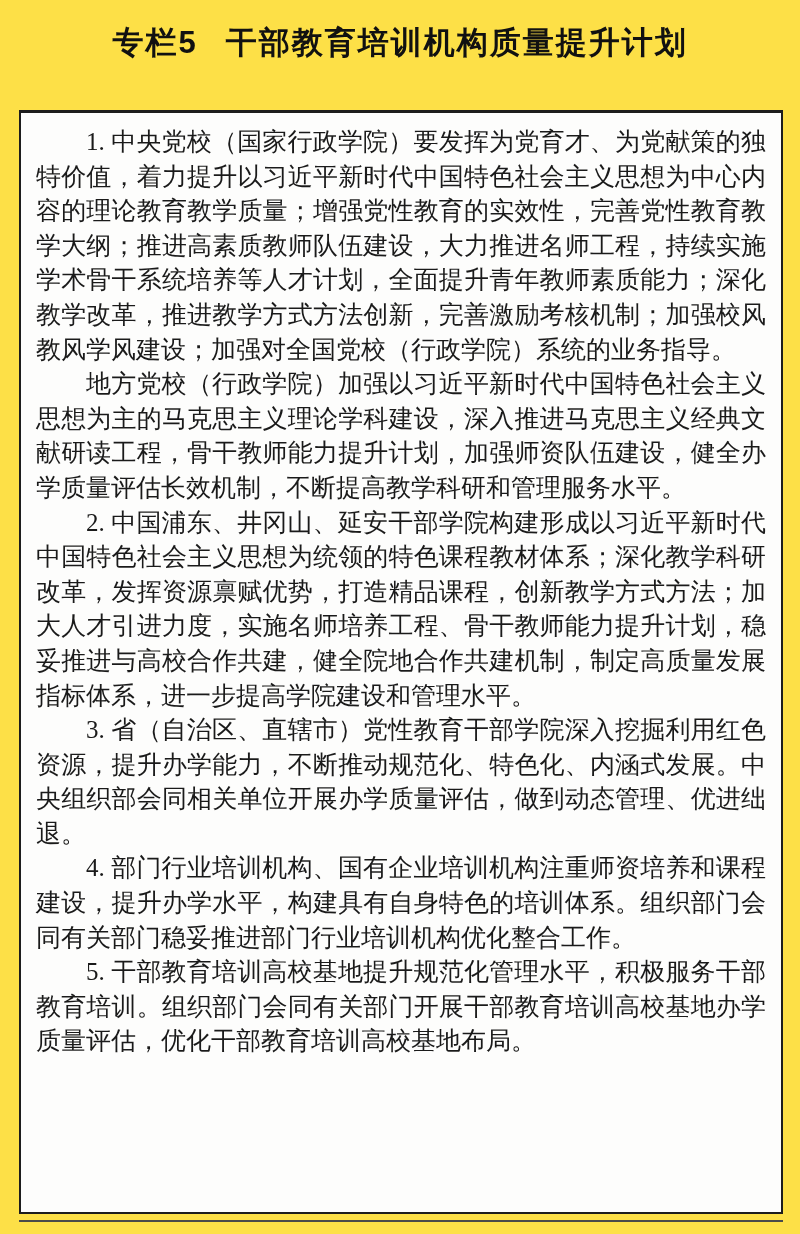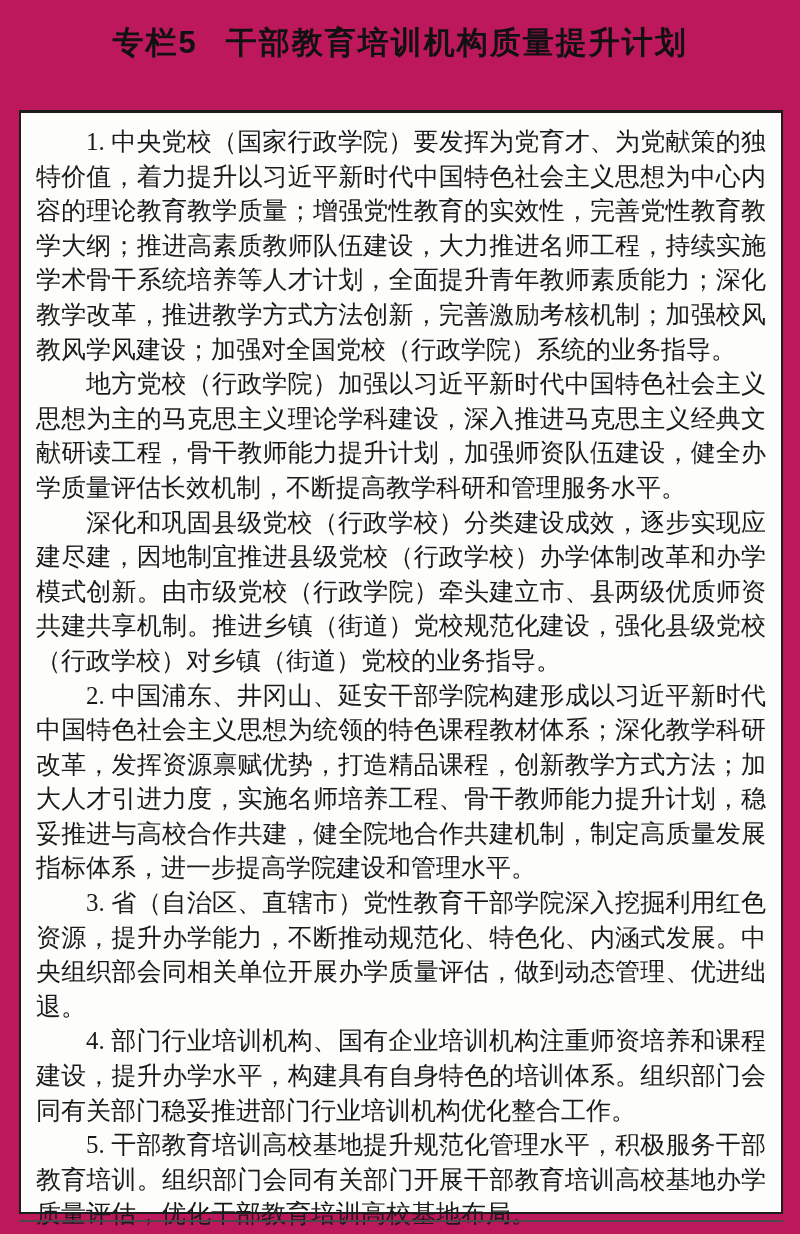--- a/index.html
+++ b/index.html
@@ -4,21 +4,21 @@
 <style>
   html, body {
     margin: 0;
     padding: 0;
     background: #ffffff;
   }
   .page {
     position: relative;
     width: 800px;
     height: 1234px;
-    background: #be185d;
+    background: #fde047;
     color: #1a1a1a;
     font-family: "Liberation Serif", "DejaVu Serif", serif;
     overflow: hidden;
   }
   .doc-title {
     position: absolute;
     top: 22px;
     left: 0;
     width: 100%;
     text-align: center;
@@ -71,21 +71,20 @@
 <div class="page">
   <div class="doc-title">
     <span class="title-tag">专栏5</span><span class="title-text">干部教育培训机构质量提升计划</span>
   </div>
   <div class="content-box">
 
       <p class="para">1. 中央党校（国家行政学院）要发挥为党育才、为党献策的独特价值，着力提升以习近平新时代中国特色社会主义思想为中心内容的理论教育教学质量；增强党性教育的实效性，完善党性教育教学大纲；推进高素质教师队伍建设，大力推进名师工程，持续实施学术骨干系统培养等人才计划，全面提升青年教师素质能力；深化教学改革，推进教学方式方法创新，完善激励考核机制；加强校风教风学风建设；加强对全国党校（行政学院）系统的业务指导。</p>
 
       <p class="para">地方党校（行政学院）加强以习近平新时代中国特色社会主义思想为主的马克思主义理论学科建设，深入推进马克思主义经典文献研读工程，骨干教师能力提升计划，加强师资队伍建设，健全办学质量评估长效机制，不断提高教学科研和管理服务水平。</p>
 
-      <p class="para">深化和巩固县级党校（行政学校）分类建设成效，逐步实现应建尽建，因地制宜推进县级党校（行政学校）办学体制改革和办学模式创新。由市级党校（行政学院）牵头建立市、县两级优质师资共建共享机制。推进乡镇（街道）党校规范化建设，强化县级党校（行政学校）对乡镇（街道）党校的业务指导。</p>
 
       <p class="para">2. 中国浦东、井冈山、延安干部学院构建形成以习近平新时代中国特色社会主义思想为统领的特色课程教材体系；深化教学科研改革，发挥资源禀赋优势，打造精品课程，创新教学方式方法；加大人才引进力度，实施名师培养工程、骨干教师能力提升计划，稳妥推进与高校合作共建，健全院地合作共建机制，制定高质量发展指标体系，进一步提高学院建设和管理水平。</p>
 
       <p class="para">3. 省（自治区、直辖市）党性教育干部学院深入挖掘利用红色资源，提升办学能力，不断推动规范化、特色化、内涵式发展。中央组织部会同相关单位开展办学质量评估，做到动态管理、优进绌退。</p>
 
       <p class="para">4. 部门行业培训机构、国有企业培训机构注重师资培养和课程建设，提升办学水平，构建具有自身特色的培训体系。组织部门会同有关部门稳妥推进部门行业培训机构优化整合工作。</p>
 
       <p class="para">5. 干部教育培训高校基地提升规范化管理水平，积极服务干部教育培训。组织部门会同有关部门开展干部教育培训高校基地办学质量评估，优化干部教育培训高校基地布局。</p>
     </div>
 </div>

